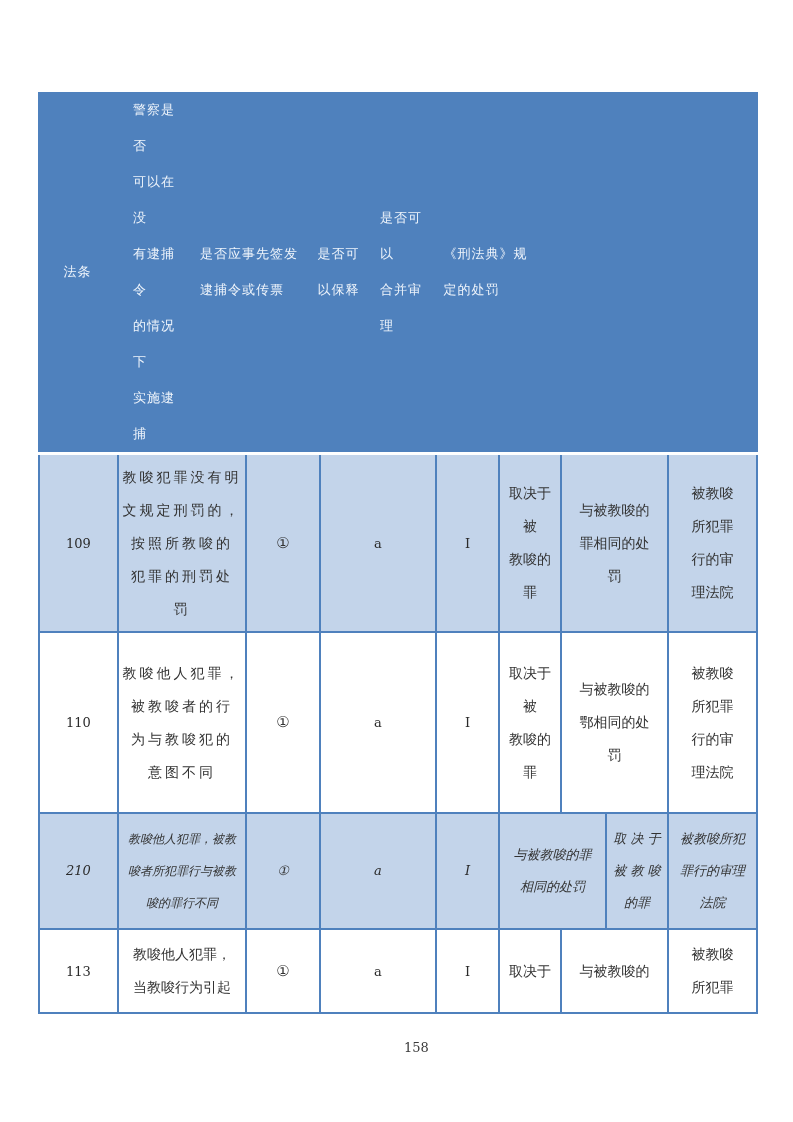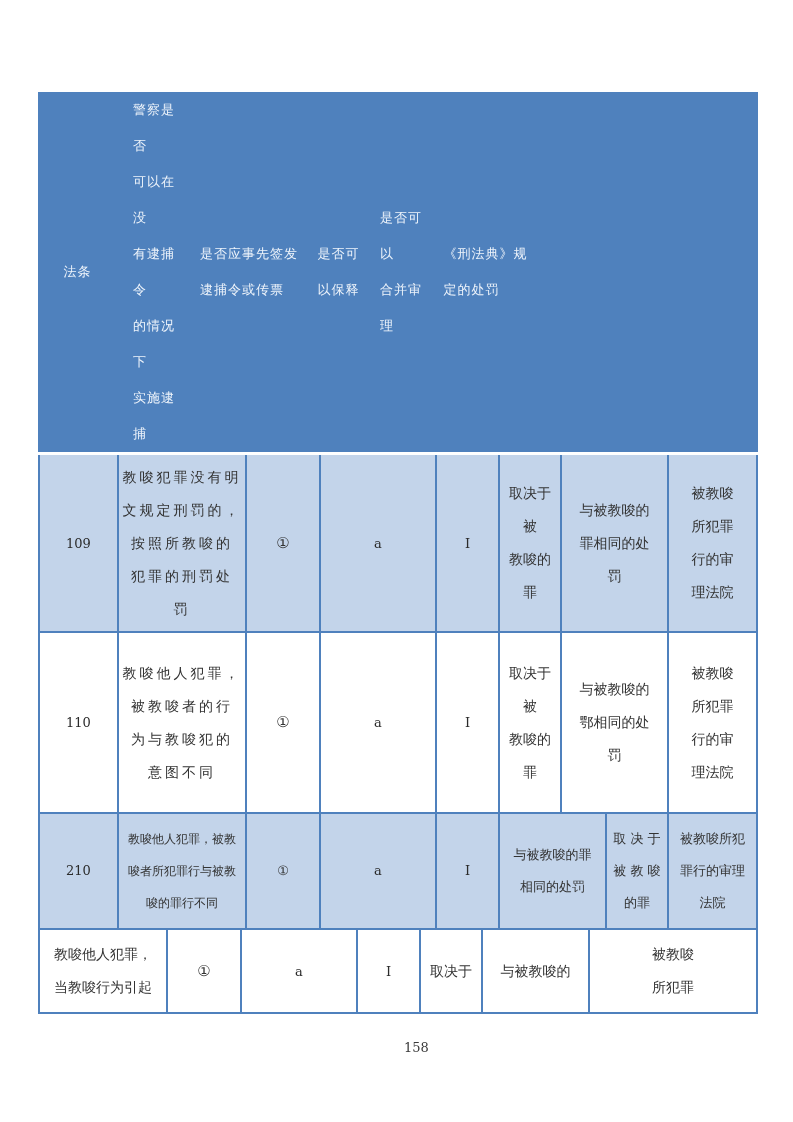--- a/index.html
+++ b/index.html
@@ -73,21 +73,21 @@
   .c5 { width: 63px;  flex: 0 0 63px; }
   .c6 { width: 62px;  flex: 0 0 62px; }
   .c7 { width: 107px; flex: 0 0 107px; }
   .c8 { flex: 1 1 auto; }
   
   .r0 { height: 176px; background: #c3d4ea; }
   .r1 { height: 181px; background: #ffffff; }
   .r2 { height: 116px; background: #c3d4ea; }
   .r3 { height: 84px;  background: #ffffff; }
   
-  .r2 .td { font-size: 13px; line-height: 32px; }
+  .r2 .td { font-size: 13px; line-height: 32px; font-style: italic; }
   .r2 .crime { font-size: 12px; }
   
   .sp { letter-spacing: 3px; }
   .num { font-size: 13px; letter-spacing: 0; color: #2b2b2b; }
   .mark { font-size: 15px; }
   
   .page-number {
     position: absolute;
     top: 1040px;
     left: 0;
@@ -189,20 +189,21 @@
 相同的处罚</div>
         <div class="td c6">取 决 于
 被 教 唆
 的罪</div>
         <div class="td c8">被教唆所犯
 罪行的审理
 法院</div>
       </div>
 
       <div class="tr r3">
+        <div class="td c1 num">113</div>
         <div class="td c2 crime">教唆他人犯罪，
 当教唆行为引起</div>
         <div class="td c3 mark">①</div>
         <div class="td c4 num">a</div>
         <div class="td c5 num">I</div>
         <div class="td c6">取决于</div>
         <div class="td c7">与被教唆的</div>
         <div class="td c8">被教唆
 所犯罪</div>
       </div>

